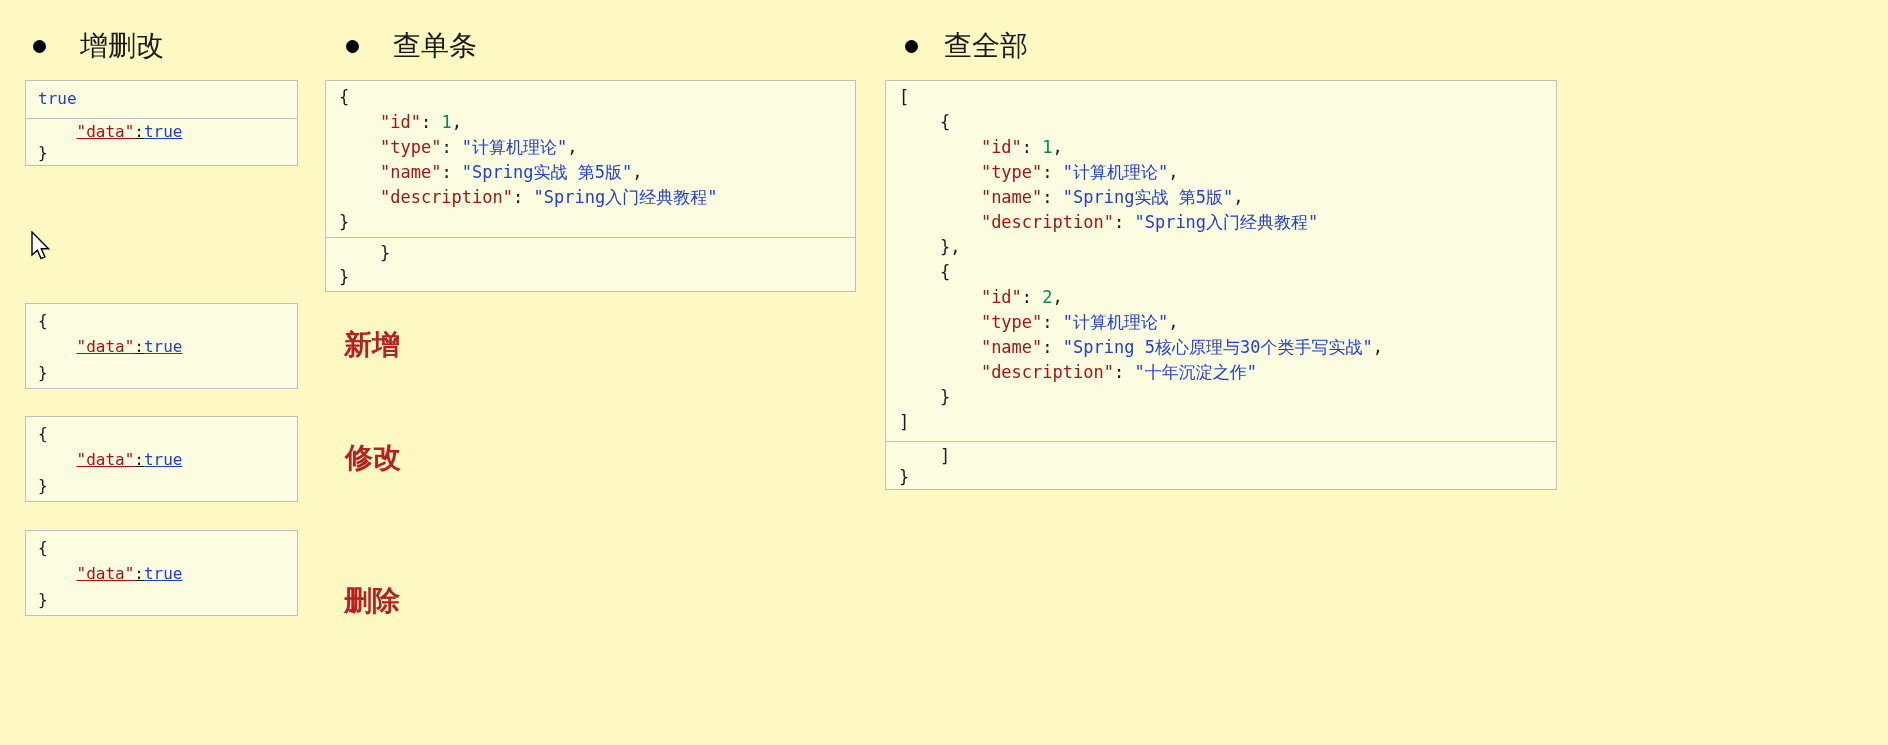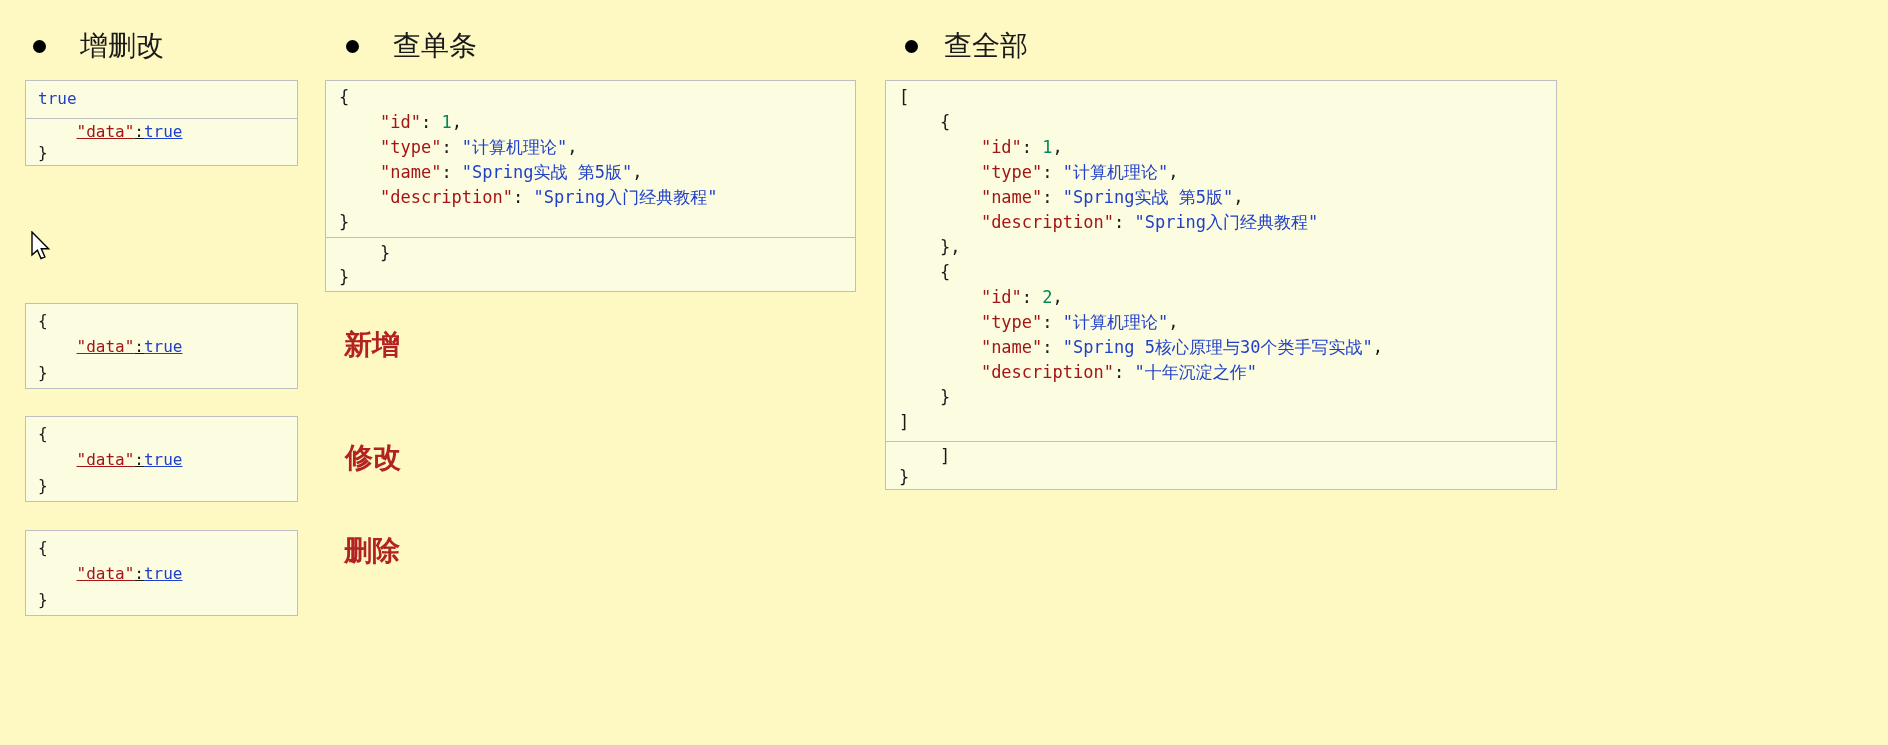--- a/index.html
+++ b/index.html
@@ -81,21 +81,21 @@
       <div class="code-line"><span class="tk-p">}</span></div>
     </div>
   <div class="code-box small" style="left:25px;top:530px;width:273px;height:86px;">
       <div class="code-line"><span class="tk-p">{</span></div>
       <div class="code-line"><span class="tk-p">    </span><span class="tk-k tk-u">"data"</span><span class="tk-p tk-u">:</span><span class="tk-b tk-u">true</span></div>
       <div class="code-line"><span class="tk-p">}</span></div>
     </div>
 
   <div class="action-label" style="left:344px;top:326px;">新增</div>
   <div class="action-label" style="left:336px;top:439px;margin-left:9px;">修改</div>
-  <div class="action-label" style="left:344px;top:532px;">删除</div>
+  <div class="action-label" style="left:344px;top:582px;">删除</div>
 
   <div class="heading" style="left:346px;top:27px;">
     <span class="bullet"></span>
     <span class="heading-text" style="">查单条</span>
   </div>
 
   <div class="code-box" style="left:325px;top:80px;width:531px;height:158px;">
       <div class="code-line"><span class="tk-p">{</span></div>
       <div class="code-line"><span class="tk-p">    </span><span class="tk-k">"id"</span><span class="tk-p">: </span><span class="tk-n">1</span><span class="tk-p">,</span></div>
       <div class="code-line"><span class="tk-p">    </span><span class="tk-k">"type"</span><span class="tk-p">: </span><span class="tk-s">"计算机理论"</span><span class="tk-p">,</span></div>

